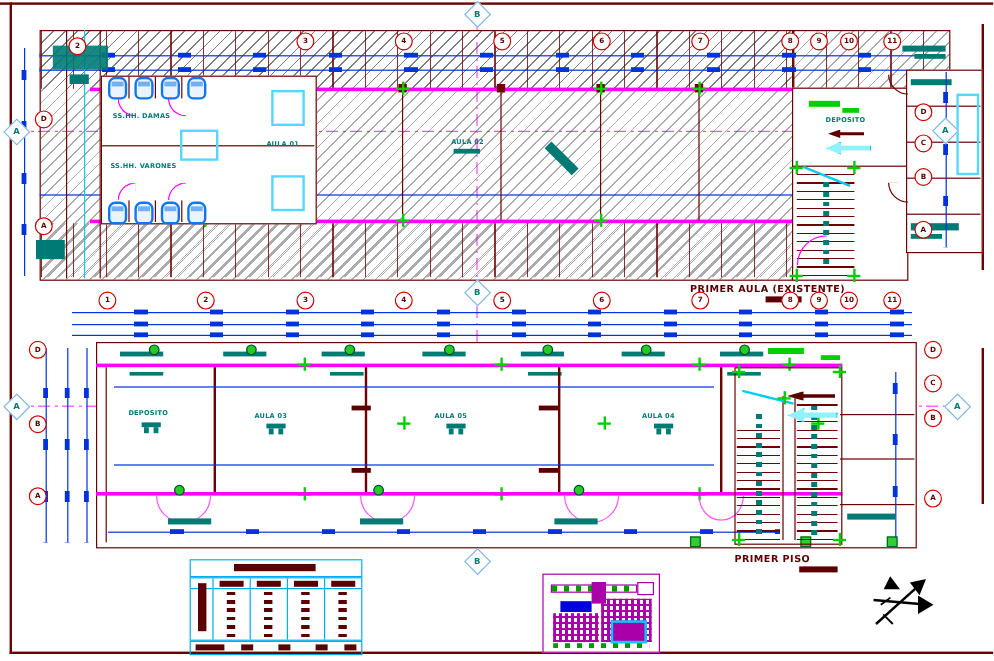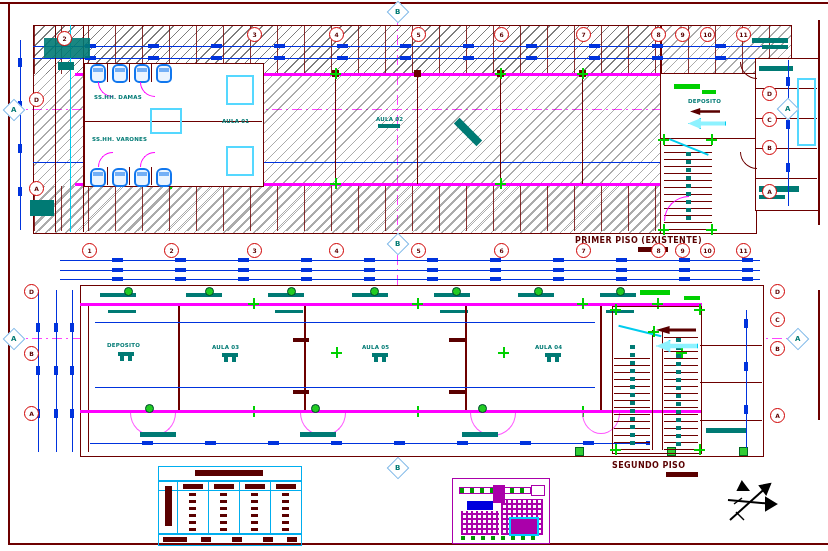--- a/index.html
+++ b/index.html
@@ -228,21 +228,21 @@
   <div class="ab marker" style="left:390px;top:4px">
       <span>B</span>
     </div>
   <div class="ab marker" style="left:6px;top:102px">
       <span>A</span>
     </div>
   <div class="ab marker" style="left:780px;top:101px">
       <span>A</span>
     </div>
 
-  <div class="ttl" style="left:575px;top:236px">PRIMER PISO (EXISTENTE)</div>
+  <div class="ttl" style="left:575px;top:236px">PRIMER AULA (EXISTENTE)</div>
   <div class="ab dkb" style="left:638px;top:247px;width:30px;height:5px"></div>
 
   <div class="ab dimrow" style="left:60px;top:258px;width:700px"></div>
   <div class="ab dimrow" style="left:60px;top:268px;width:700px"></div>
   <div class="ab dimrow" style="left:60px;top:277px;width:700px"></div>
   <div class="ab box" style="left:80px;top:285px;width:682px;height:170px"></div>
 
   <div class="ab mg" style="left:80px;top:303px;width:622px;height:3px"></div>
   <div class="ab tb" style="left:100px;top:293px;width:36px;height:4px"></div>
   <div class="ab tb" style="left:186px;top:293px;width:36px;height:4px"></div>
@@ -400,21 +400,21 @@
   <div class="ab marker" style="left:390px;top:460px">
       <span>B</span>
     </div>
   <div class="ab marker" style="left:6px;top:331px">
       <span>A</span>
     </div>
   <div class="ab marker" style="left:790px;top:331px">
       <span>A</span>
     </div>
 
-  <div class="ttl" style="left:612px;top:461px">SEGUNDO PISO</div>
+  <div class="ttl" style="left:612px;top:461px">PRIMER PISO</div>
   <div class="ab dkb" style="left:666px;top:472px;width:32px;height:5px"></div>
 
   <div class="ab" style="left:158px;top:466px;width:142px;height:13px;border:1.5px solid var(--cy2)">
     <div class="ab dkb" style="left:36px;top:3px;width:68px;height:6px"></div>
   </div>
   <div class="ab" style="left:158px;top:481px;width:142px;height:51px;border:1.5px solid var(--cy2)">
     <div class="ab" style="left:18px;top:0;width:1px;height:51px;background:var(--cy2)"></div>
     <div class="ab" style="left:49px;top:0;width:1px;height:51px;background:var(--cy2)"></div>
     <div class="ab" style="left:80px;top:0;width:1px;height:51px;background:var(--cy2)"></div>
     <div class="ab" style="left:111px;top:0;width:1px;height:51px;background:var(--cy2)"></div>

